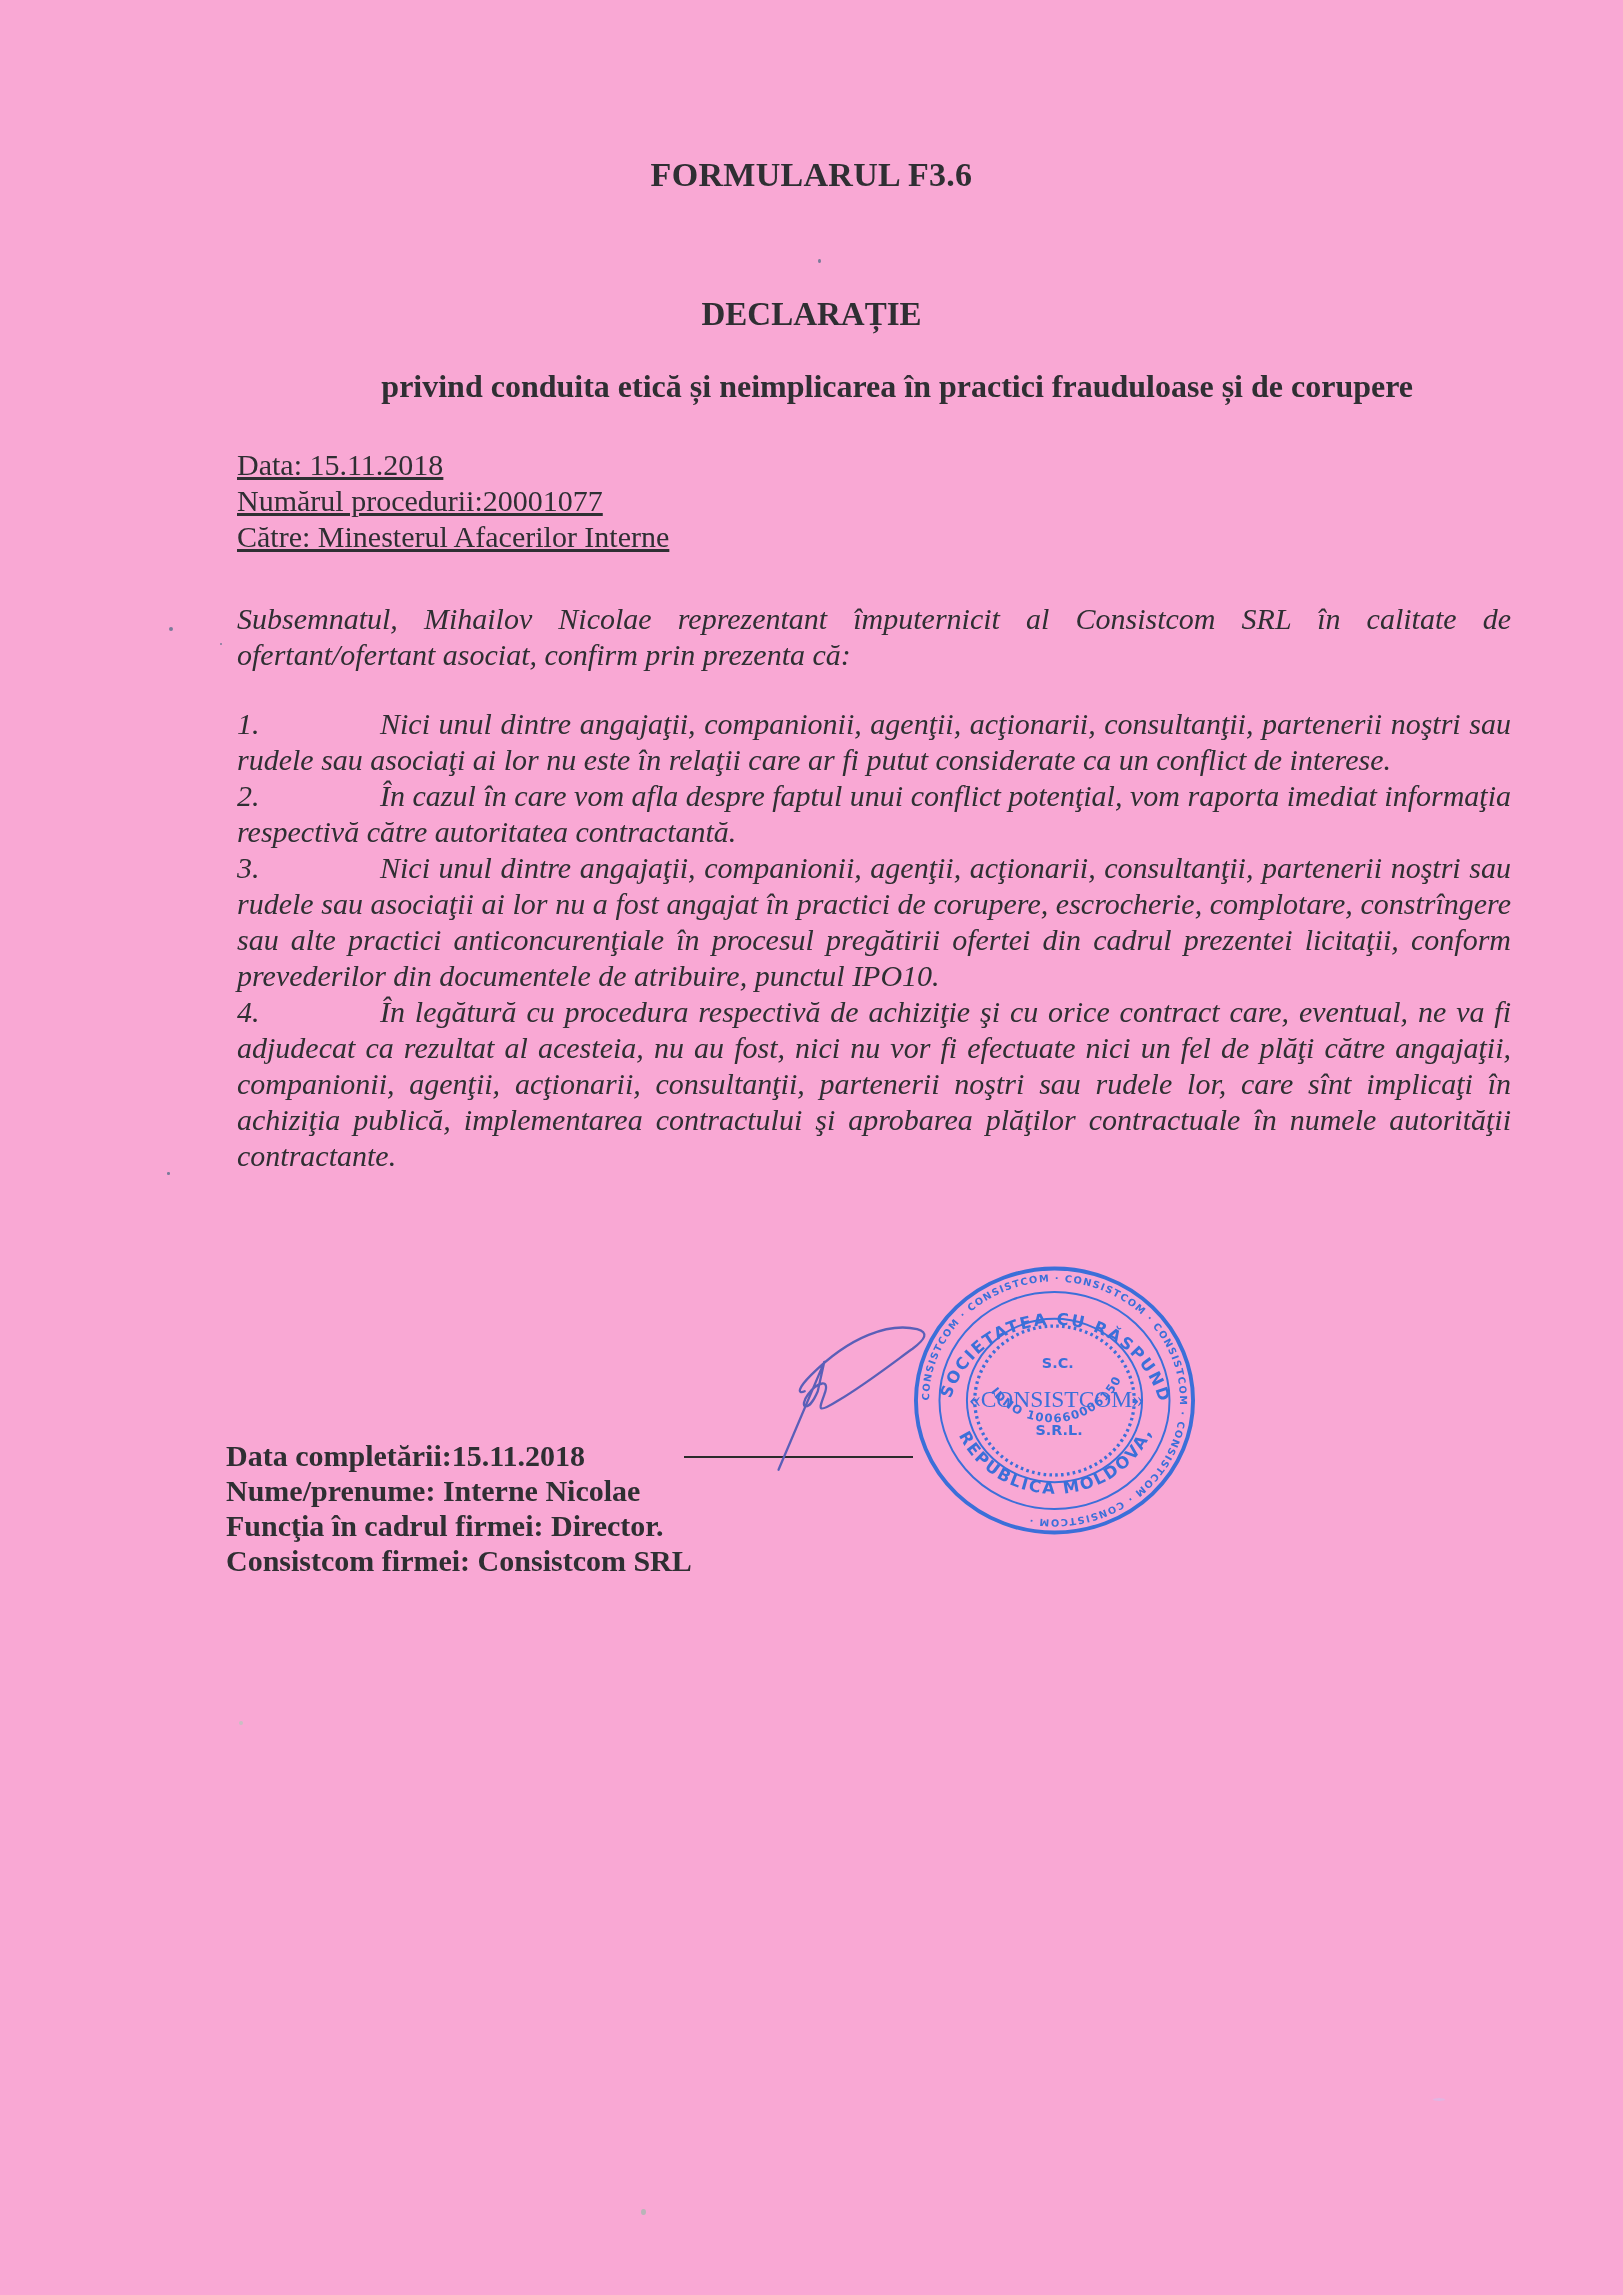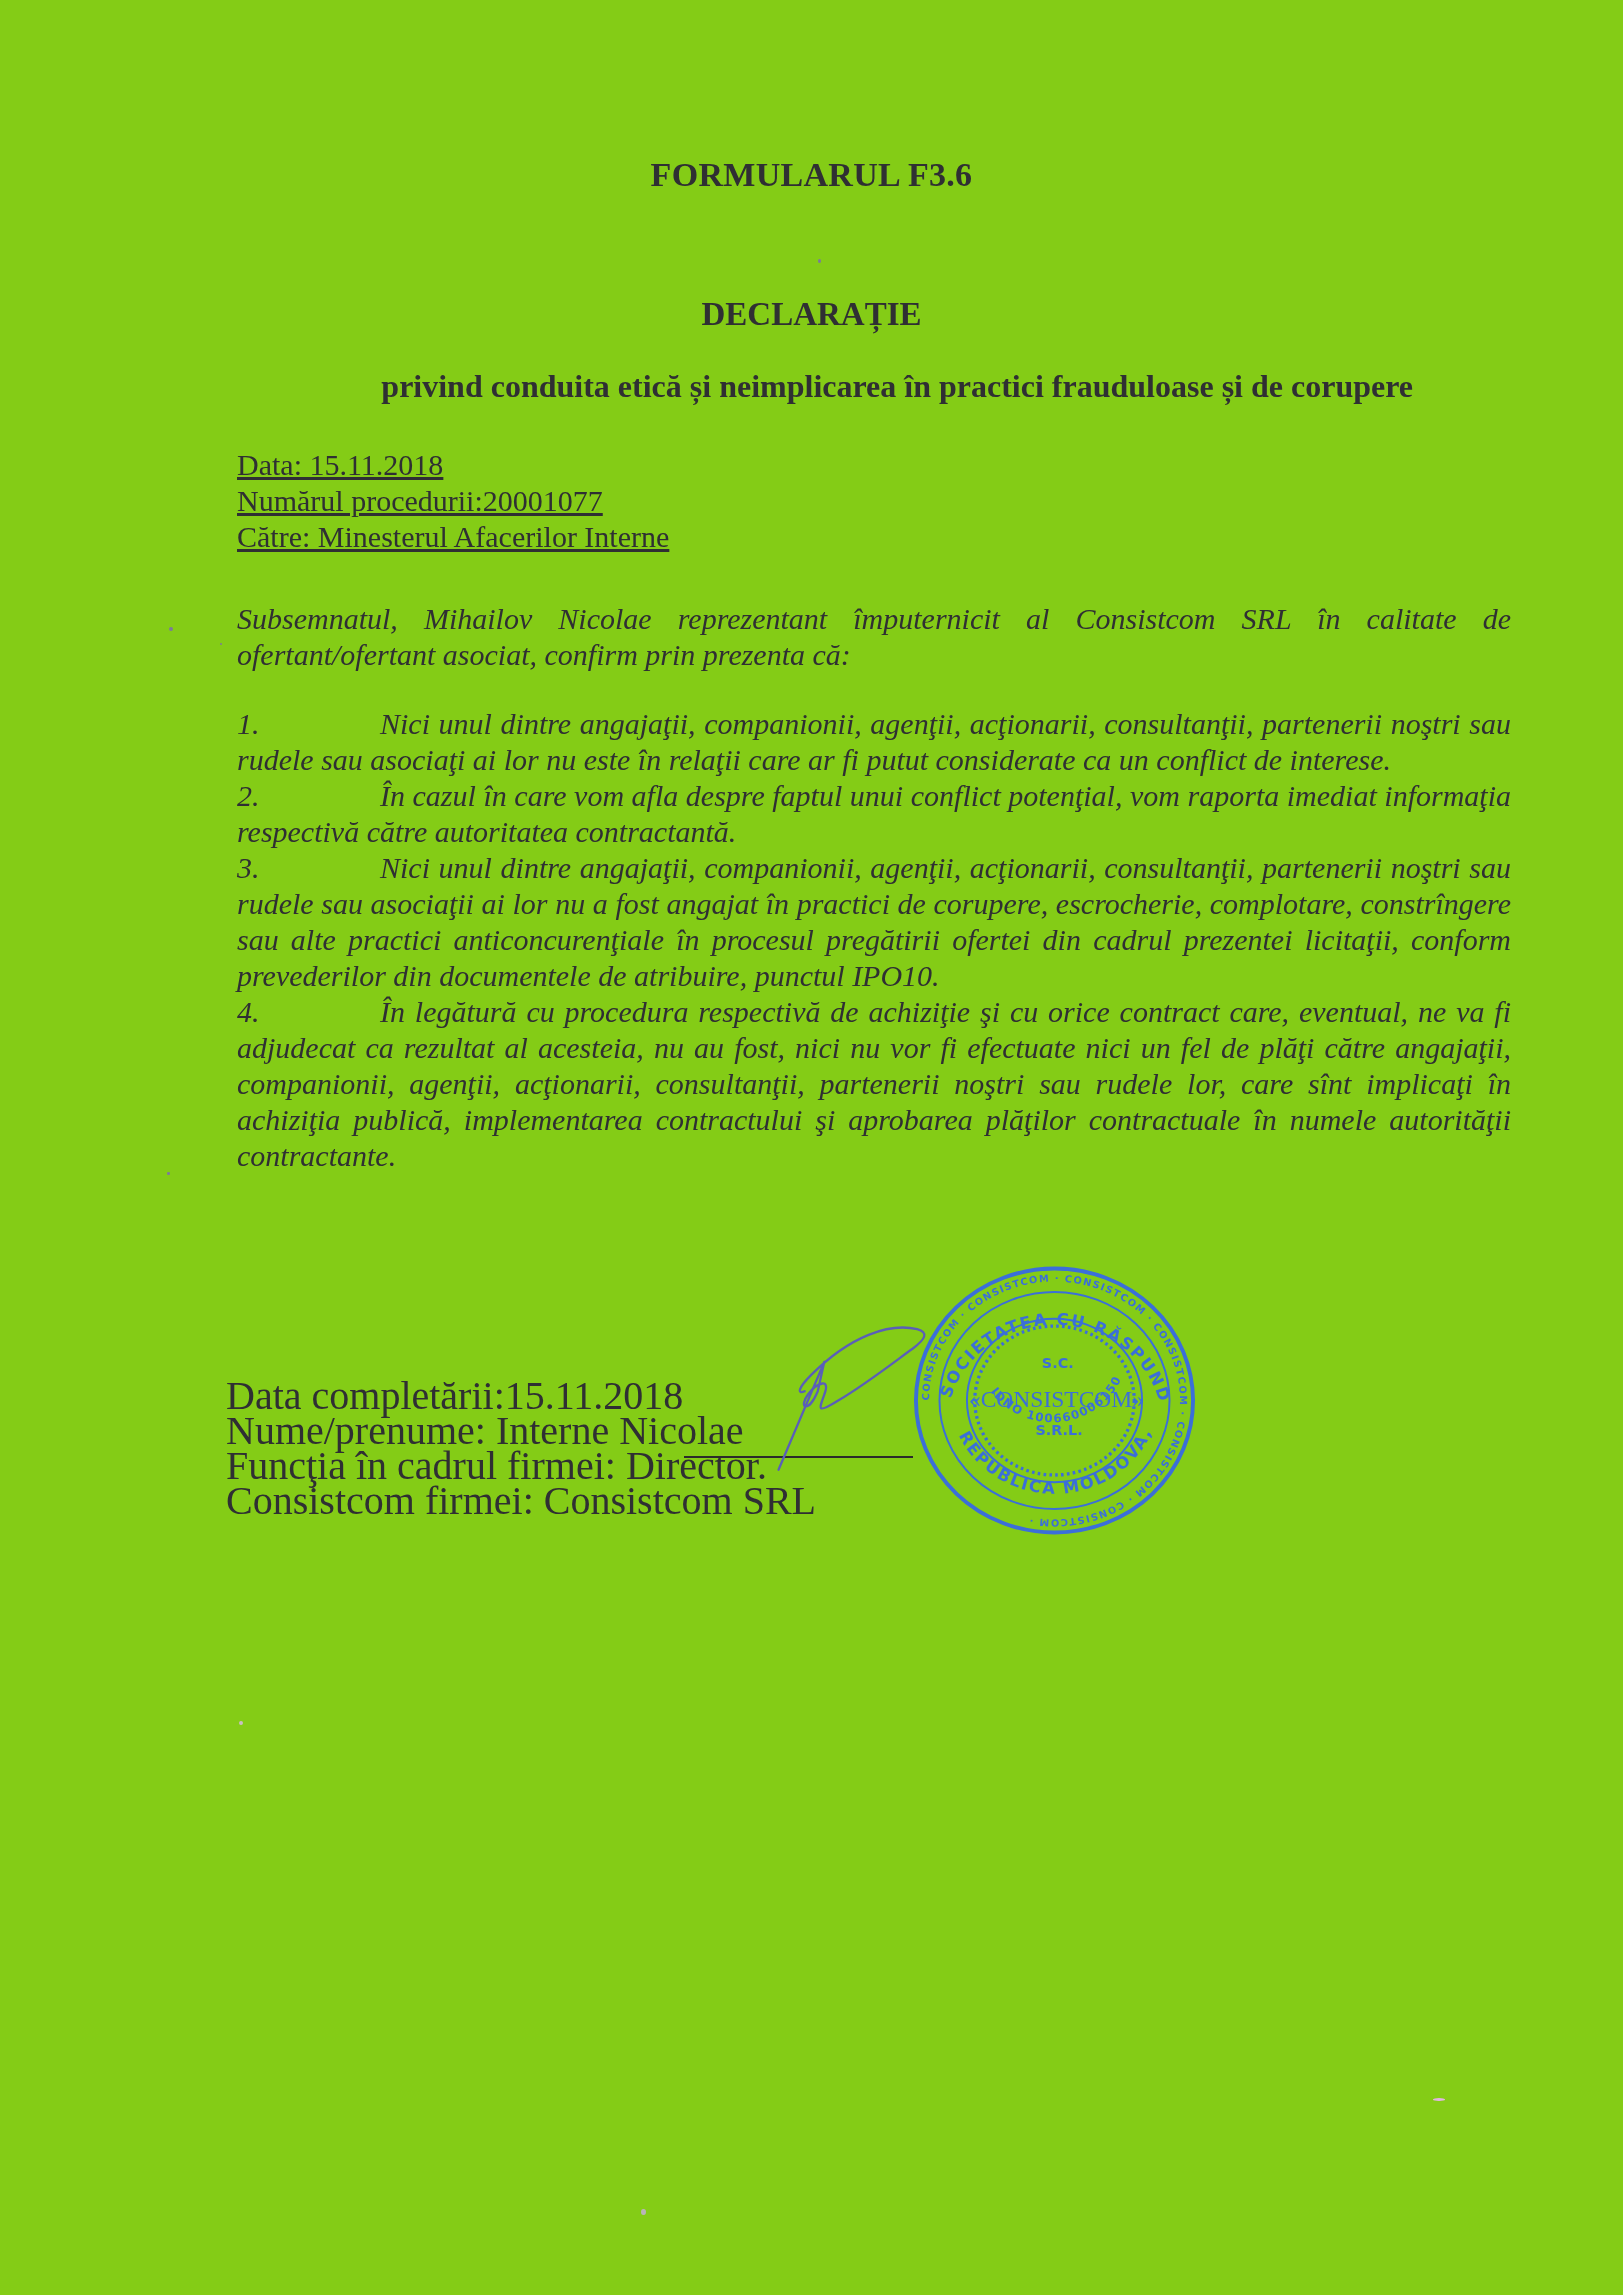--- a/index.html
+++ b/index.html
@@ -1,35 +1,35 @@
 <!DOCTYPE html>
 <html style="font-size:10.5px"><head>
 <meta charset="utf-8">
 <style>
   html, body { margin:0; padding:0; background:#fdfcfd; }
   body { width:1623px; height:2295px; position:relative; overflow:hidden;
          font-family:"Liberation Serif", "DejaVu Serif", serif; color:#2f2f33; }
-  .page { position:absolute; left:0; top:0; width:1623px; height:2295px; background:#84cc16; }
+  .page { position:absolute; left:0; top:0; width:1623px; height:2295px; background:#f9a8d4; }
 
   .title { position:absolute; left:0; width:1623px; text-align:center; font-weight:bold; }
   #t-form { top:156px; font-size:34px; letter-spacing:0.3px; }
   #t-decl { top:296px; font-size:33px; }
   #t-sub  { top:368px; left:340px; width:1073px; font-size:32px; text-align:right; white-space:nowrap; }
 
   .meta { position:absolute; left:237px; font-size:30px; line-height:36px; }
   .meta div { white-space:nowrap;text-decoration:underline; }
 
   .body { position:absolute; left:237px; width:1274px; font-size:30px; line-height:36px; text-align:justify;font-style:italic; }
   .intro { top:601px; }
   .items { top:706px; }
   .item { position:relative; }
   .item .num { position:absolute; left:0; top:0; }
   .item .txt { text-indent:143px; display:block; }
 
-  .sig { position:absolute; left:226px; top:1378px; font-size:40px; line-height:35px; }
+  .sig { position:absolute; left:226px; top:1438px; font-size:30px; line-height:35px;font-weight:bold; }
   .sig div { white-space:nowrap; }
 
   .sign-line { position:absolute; left:684px; top:1456px; width:229px; height:2px; background:#2b2b2b; }
 
   .stamp { position:absolute; left:907px; top:1260px; width:295px; height:281px; }
   .signature { position:absolute; left:772px; top:1303px; width:170px; height:170px; }
 
   .speck { position:absolute; border-radius:50%; background:#7b7b9a; }
 </style>
 </head>

